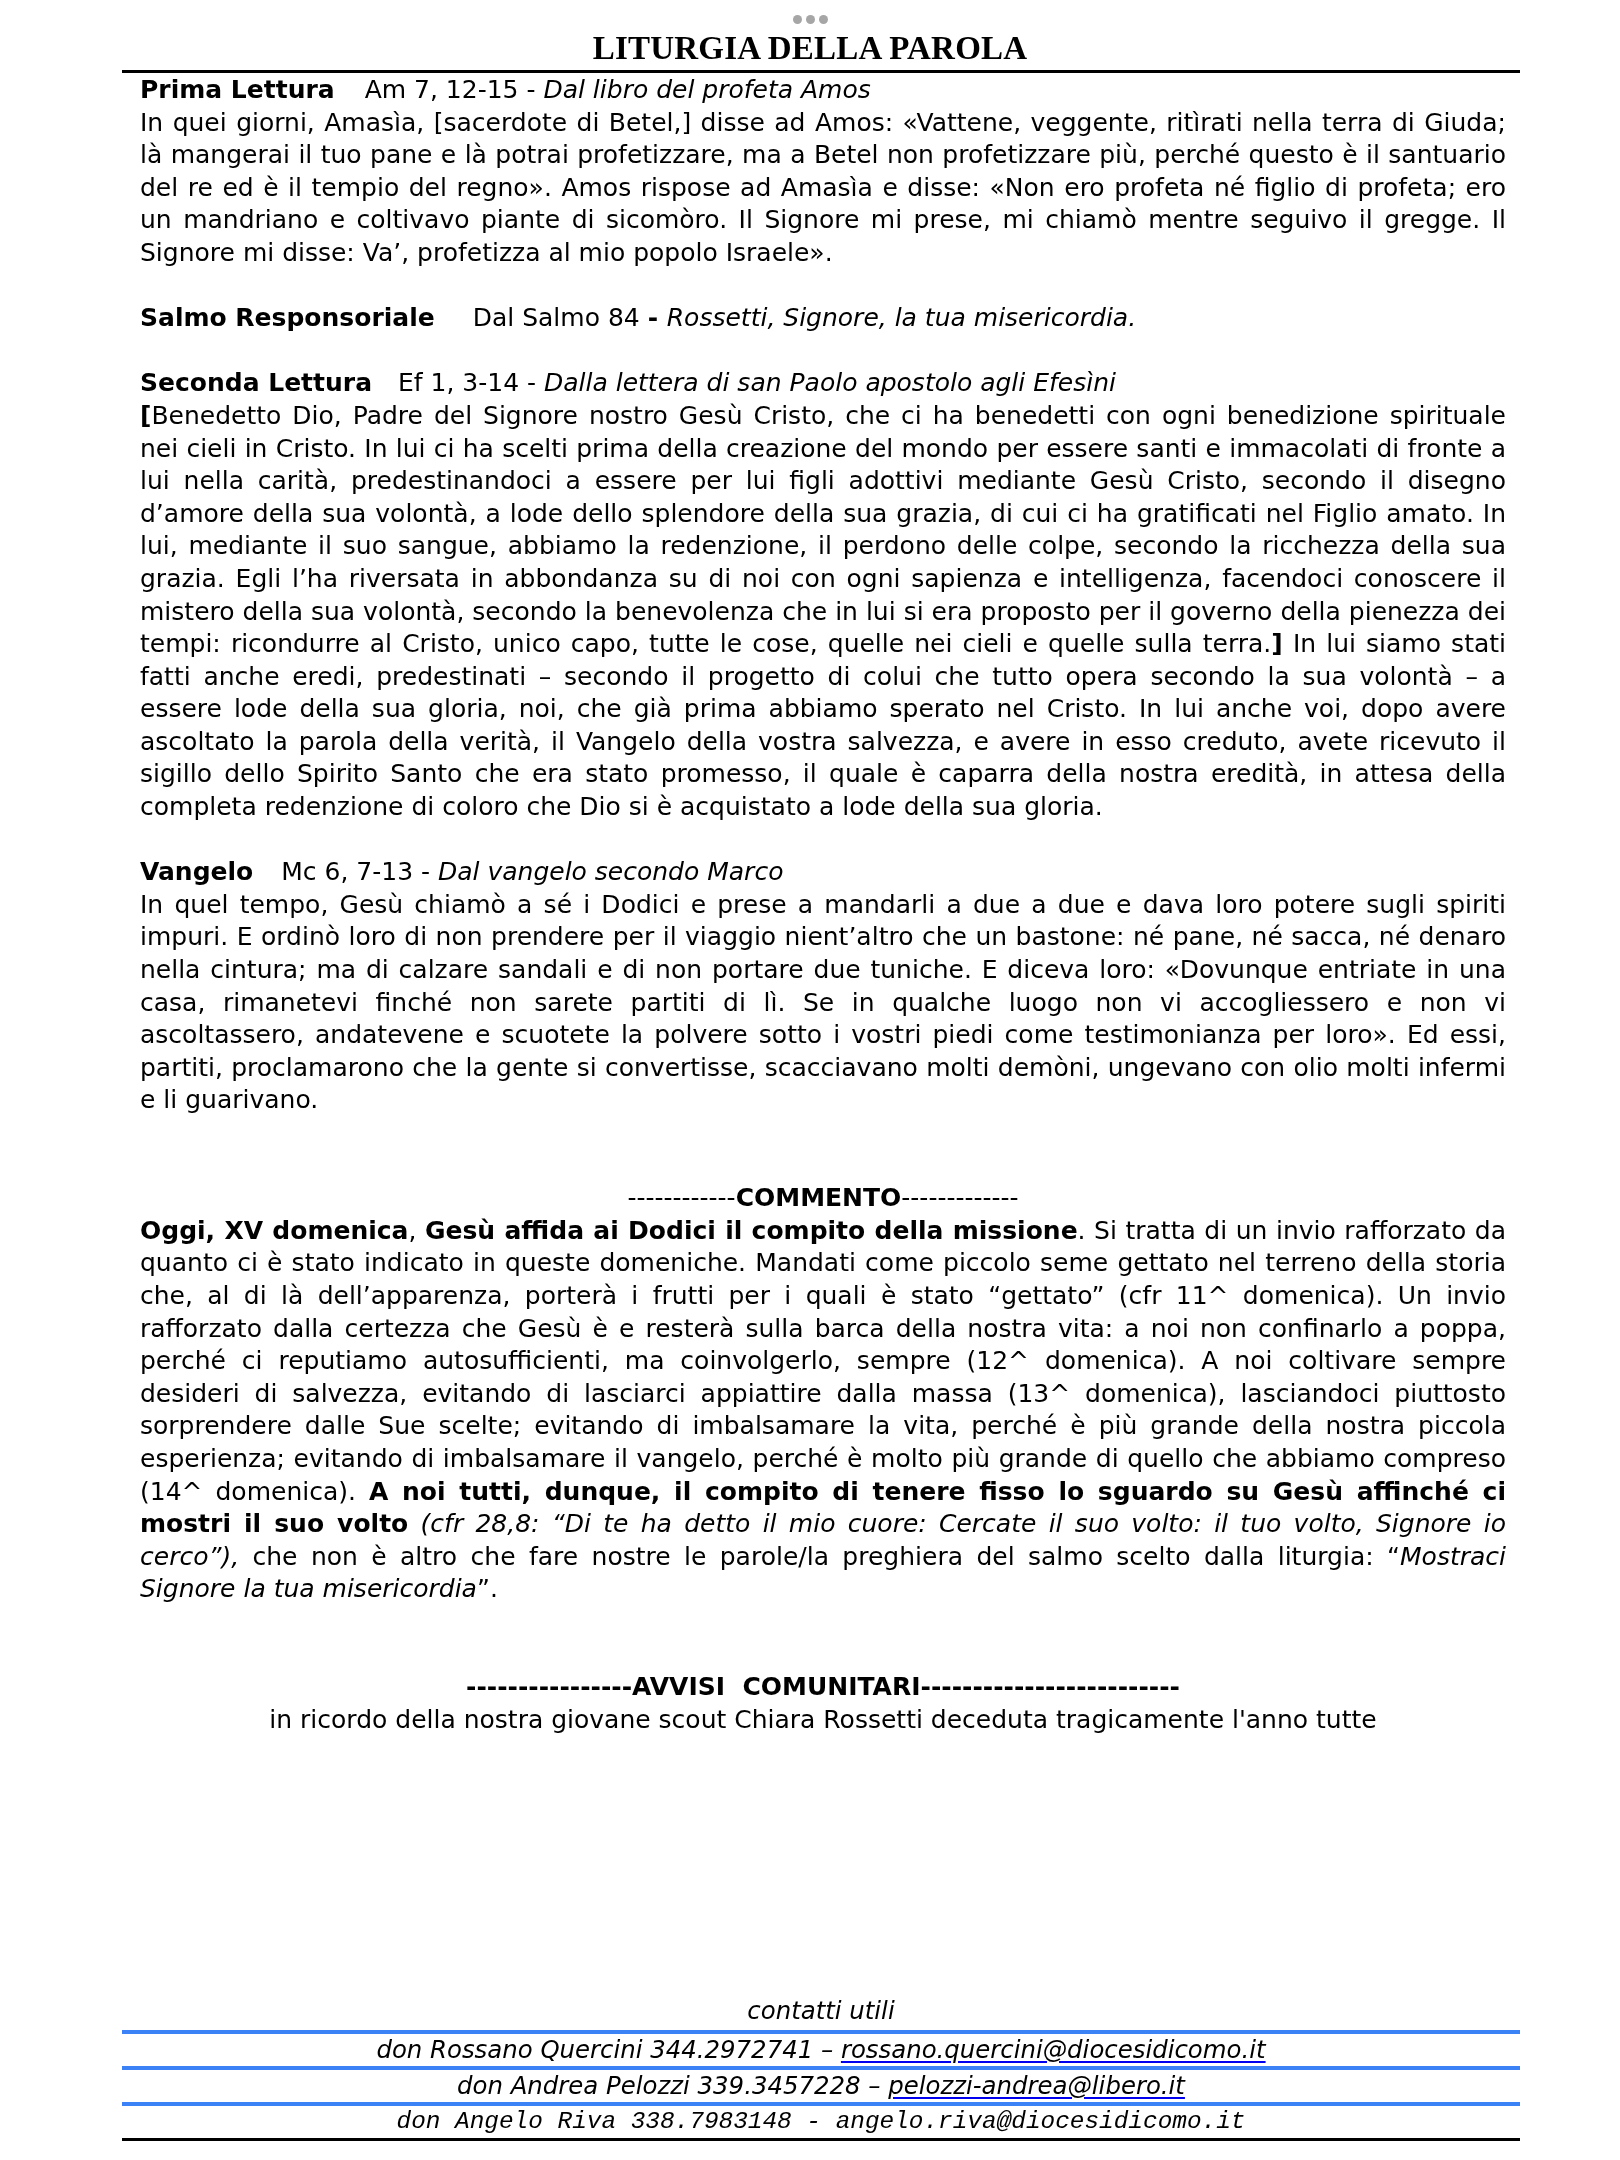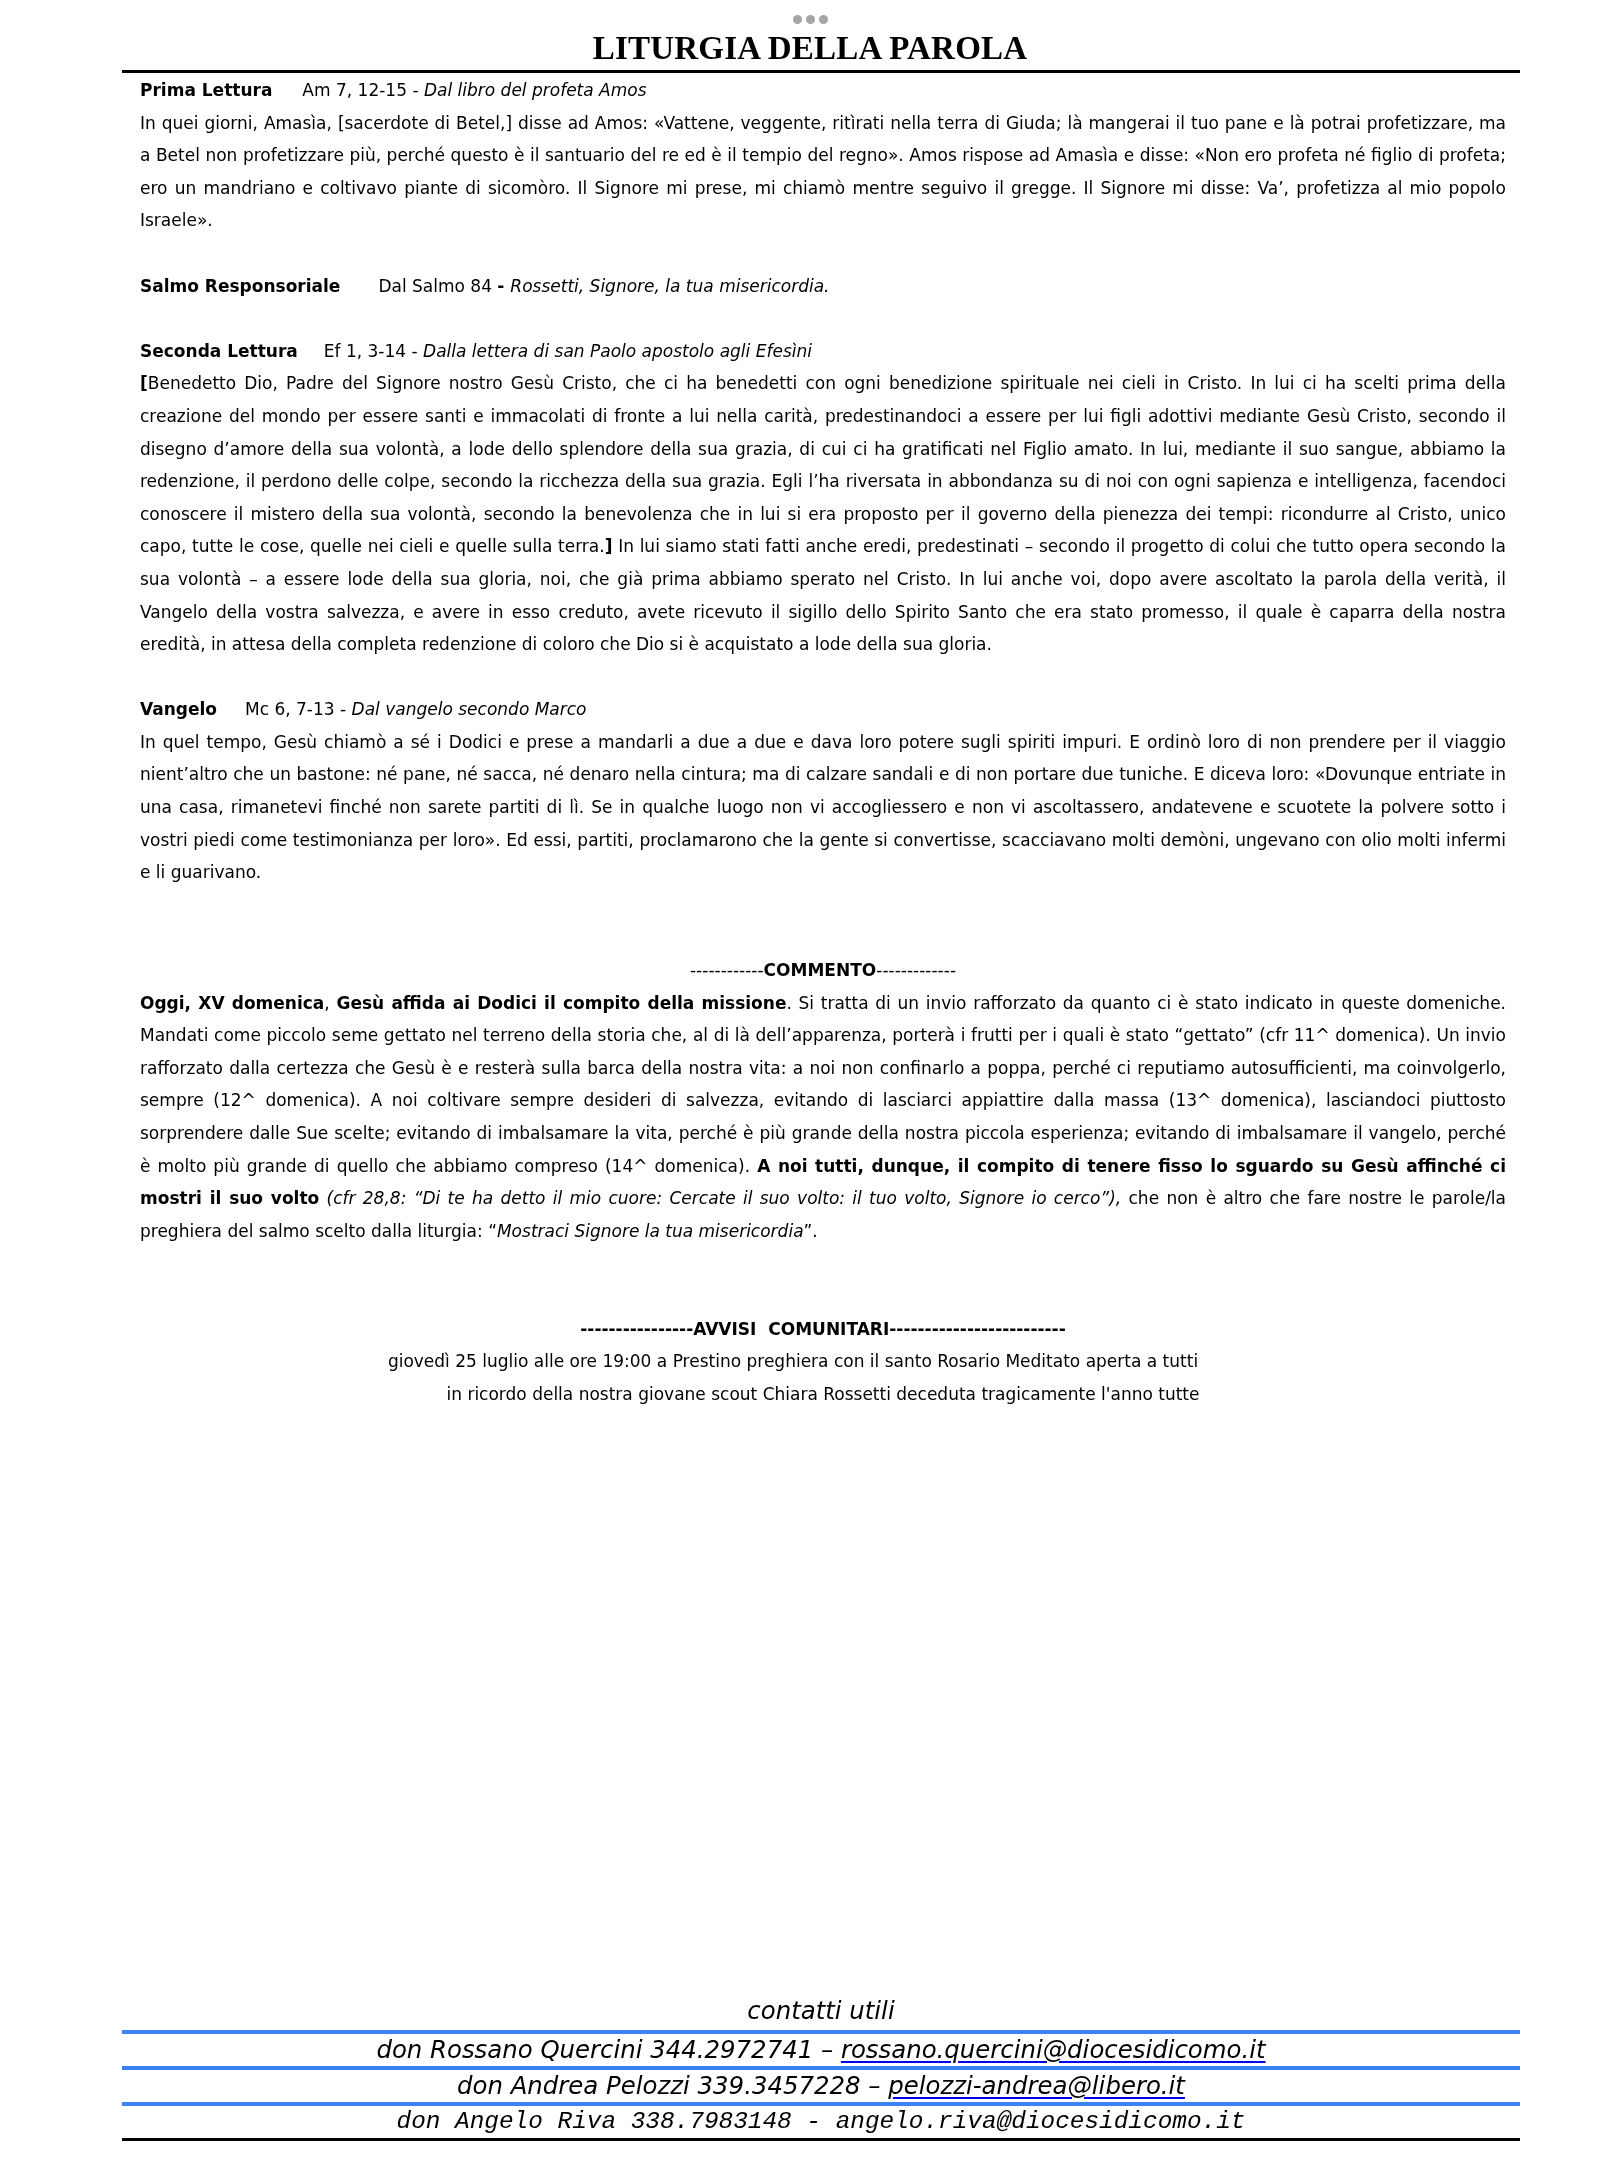--- a/index.html
+++ b/index.html
@@ -3,21 +3,21 @@
 <meta charset="utf-8">
 <style>
   html, body { margin: 0; padding: 0; background: #ffffff; }
   body { width: 1620px; height: 2160px; position: relative; overflow: hidden; color: #000; }
   .dots { position: absolute; top: 10px; left: 0; width: 1620px; text-align: center; }
   .dot { display: inline-block; width: 9px; height: 9px; border-radius: 50%; background: #a6a6a6; margin: 0 2px; }
   .title { position: absolute; top: 30px; left: 0; width: 1620px; text-align: center;
            font-family: "Liberation Serif", "DejaVu Serif", serif; font-weight: bold; font-size: 33px; line-height: 36px; letter-spacing: 0.2px; }
   .rule { position: absolute; left: 122px; width: 1398px; height: 3px; background: #000; }
   .doc { position: absolute; left: 140px; top: 74px; width: 1366px;
-         font-family: "DejaVu Sans", sans-serif; font-size: 17px; line-height: 32.6px; }
+         font-family: "DejaVu Sans", sans-serif; font-size: 25px; line-height: 32.6px; }
   .doc p { margin: 0; text-align: justify; }
   .head b { font-weight: bold; }
   .gap { height: 32.6px; }
   .center { text-align: center !important; }
   .ref-gap { margin-left: 30px; }
   .contacts { position: absolute; left: 122px; top: 1974px; width: 1398px;
               font-family: "DejaVu Sans", sans-serif; font-style: italic; font-size: 24.4px; margin-top: 20px; }
   .contacts .lbl { text-align: center; height: 36px; line-height: 34px; }
   .contacts .row { text-align: center; height: 32px; line-height: 32px; border-top: 4px solid #3b82f6; }
   .contacts .row.last { border-bottom: 3px solid #000; font-family: Liberation Mono, monospace; }
@@ -75,21 +75,20 @@
   <section>
     <p class="center"><span>------------</span><b>COMMENTO</b><span>-------------</span></p>
     <p><b>Oggi, XV domenica</b><span>, </span><b>Gesù affida ai Dodici il compito della missione</b><span>. Si tratta di un invio rafforzato  da quanto ci è stato indicato in queste domeniche. Mandati come piccolo seme gettato nel terreno  della storia che, al di là dell’apparenza, porterà i frutti per i quali è stato “gettato” (cfr 11^ domenica).  Un invio rafforzato dalla certezza che Gesù è e resterà sulla barca della nostra vita: a noi non confinarlo a poppa, perché ci reputiamo autosufficienti, ma coinvolgerlo, sempre (12^ domenica). A noi  coltivare sempre desideri di salvezza, evitando di lasciarci appiattire dalla massa (13^ domenica), lasciandoci piuttosto sorprendere dalle Sue scelte; evitando di imbalsamare la vita, perché è più  grande della nostra piccola esperienza; evitando di imbalsamare il vangelo, perché è molto più  grande di quello che abbiamo compreso (14^ domenica). </span><b>A noi tutti, dunque, il compito di tenere  fisso lo sguardo su Gesù affinché ci mostri il suo volto</b><i> (cfr 28,8: “Di te ha detto il mio cuore: Cercate il suo  volto: il tuo volto, Signore io cerco”),</i><span> che non è altro che fare nostre le parole/la preghiera del salmo scelto  dalla liturgia: “</span><i>Mostraci Signore la tua misericordia</i><span>”.</span></p>
   </section>
 
   <div class="gap"></div>
   <div class="gap"></div>
 
   <section class="avvisi">
     <p class="center"><b>----------------</b><b style="white-space:pre">AVVISI  COMUNITARI</b><b>-------------------------</b></p>
-    <p class="center" style="margin-left:-60px;">giovedì 25 luglio alle ore 19:00 a Prestino preghiera con il santo Rosario Meditato aperta a tutti</p>
     <p class="center">in ricordo della nostra giovane scout Chiara Rossetti deceduta tragicamente l'anno tutte</p>
   </section>
 </div>
 
 <div class="contacts">
   <div class="lbl">contatti utili</div>
   <div class="row">
     <span>don Rossano Quercini 344.2972741 – </span><span class="mail-u" style="text-decoration-color: rgb(0, 0, 238);">rossano.quercini@diocesidicomo.it</span>
   </div>
   <div class="row">

